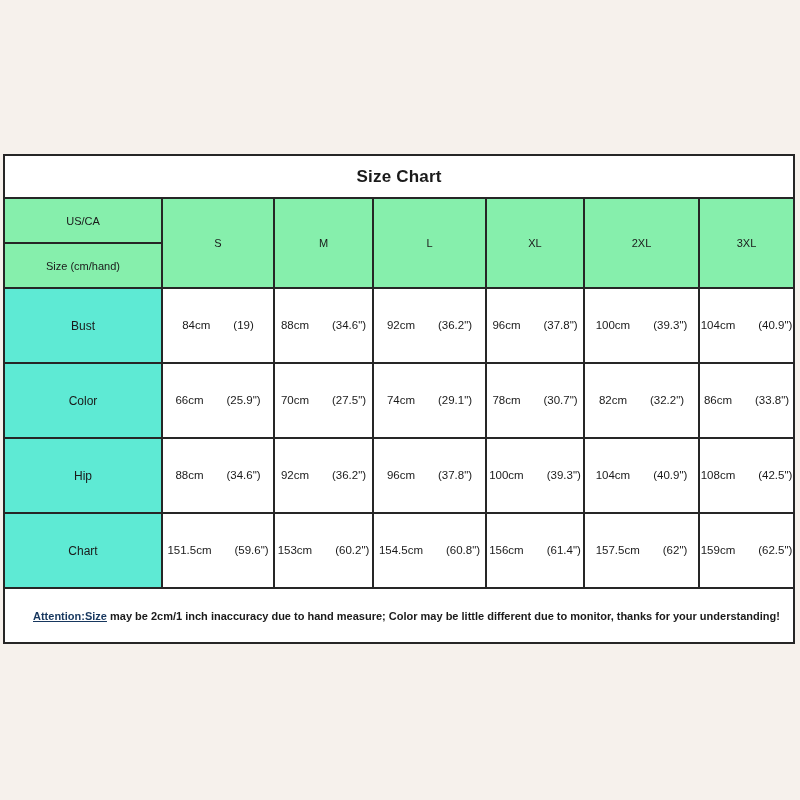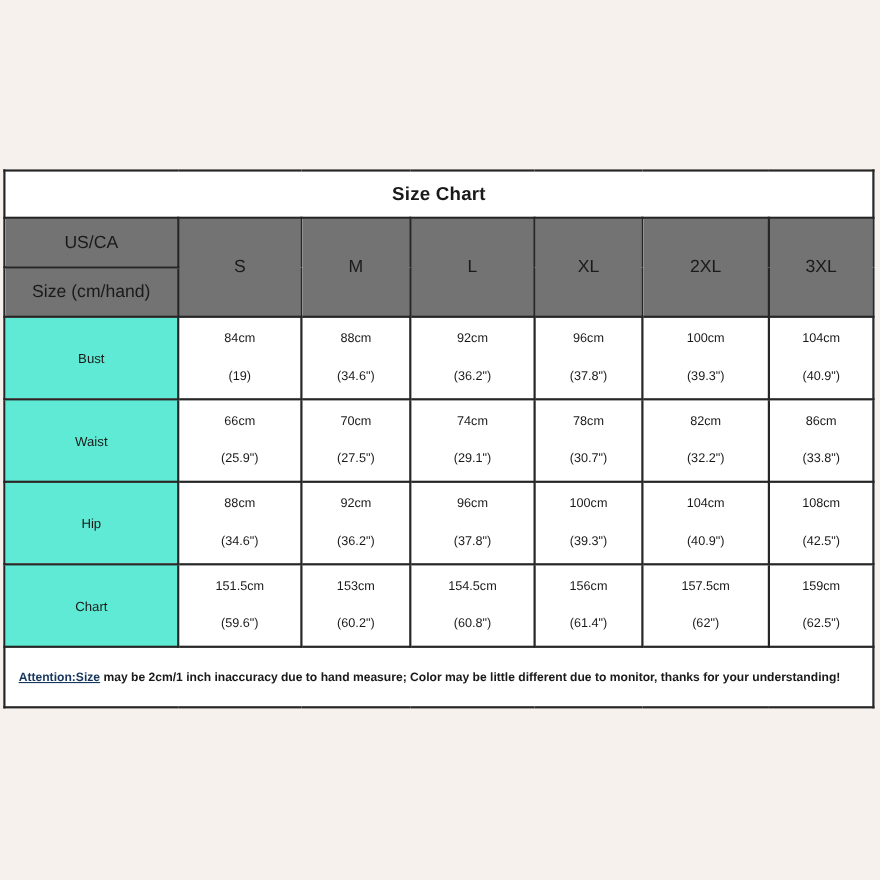--- a/index.html
+++ b/index.html
@@ -30,44 +30,44 @@
   }
   td.title-cell {
     height: 41px;
     background: #ffffff;
     font-size: 17px;
     font-weight: bold;
     letter-spacing: 0.2px;
   }
   tr.hdr-row { height: 45px; }
   td.gray {
-    background: #737373;
-    font-size: 16px;
+    background: #86efac;
+    font-size: 11px;
   }
   tr.body-row { height: 75px; }
   td.label-cell {
     background: #5eead4;
     font-size: 12px;
     margin-left: 46px;
   }
   td.data-cell { background: #ffffff; }
   .stack {
     display: flex;
-    flex-direction: column;
+    flex-direction: row;
     align-items: center;
     justify-content: center;
     gap: 23px;
     font-size: 11.5px;
     line-height: 1;
   }
   td.note-cell {
     height: 53px;
     background: #ffffff;
     text-align: left;
-    padding: 0 12px;
+    padding: 0 28px;
     font-size: 11px;
     font-weight: bold;
     white-space: nowrap;
   }
   .note-link {
     color: #17375e;
     text-decoration: underline;
   }
 </style>
 </head>
@@ -137,21 +137,21 @@
           </td>
       <td class="data-cell">
             <div class="stack">
         <div>104cm</div>
         <div>(40.9")</div>
             </div>
           </td>
     </tr>
 
     <tr class="body-row">
-      <td class="label-cell">Waist</td>
+      <td class="label-cell">Color</td>
       <td class="data-cell">
             <div class="stack">
         <div>66cm</div>
         <div>(25.9")</div>
             </div>
           </td>
       <td class="data-cell">
             <div class="stack">
         <div>70cm</div>
         <div>(27.5")</div>

